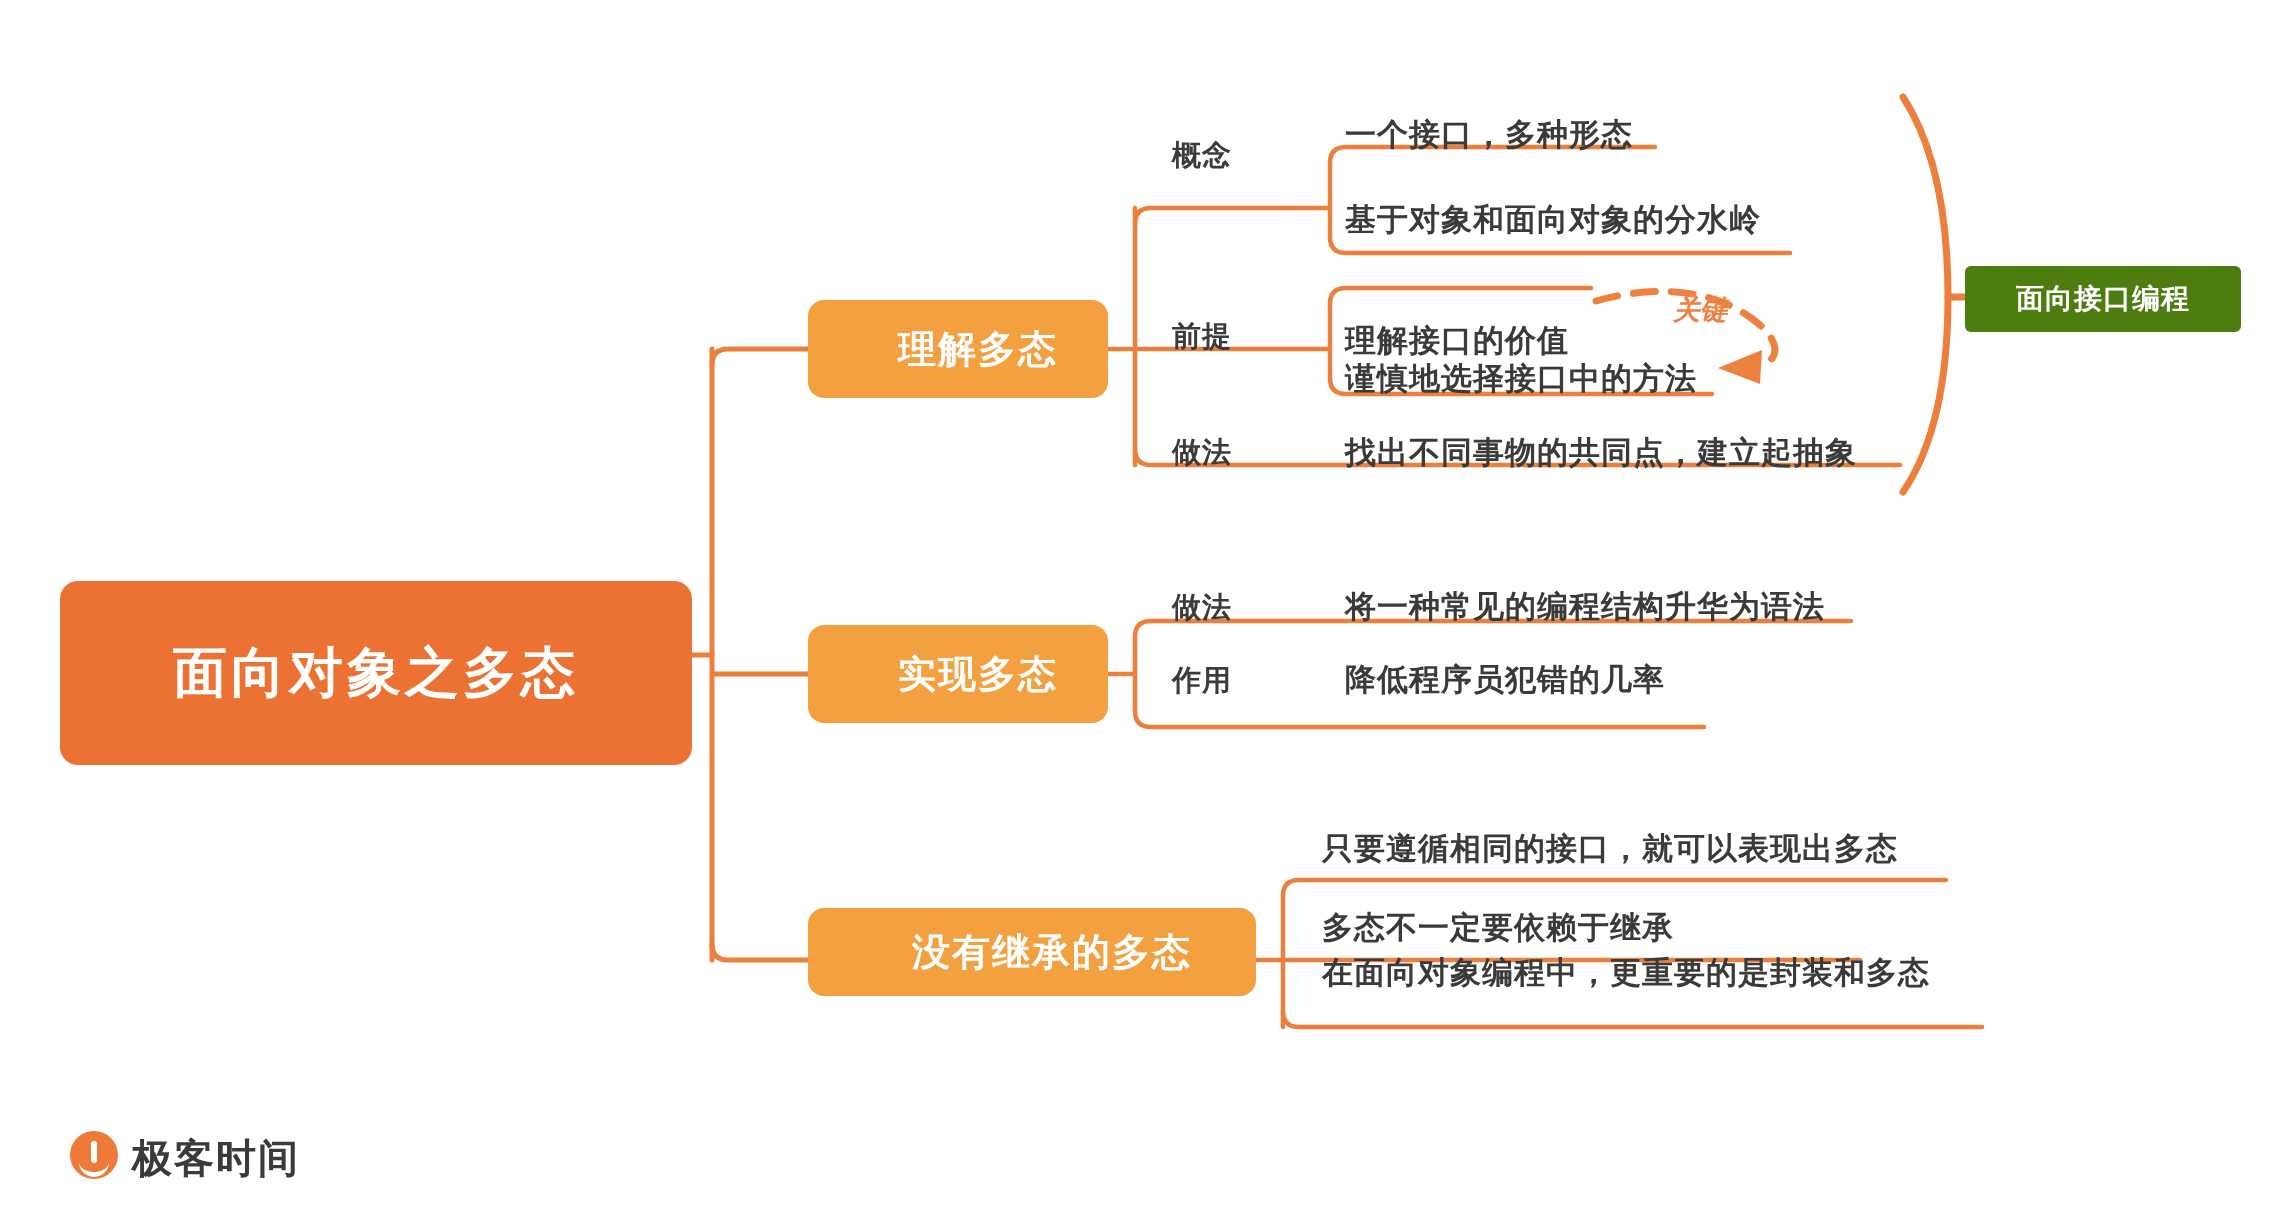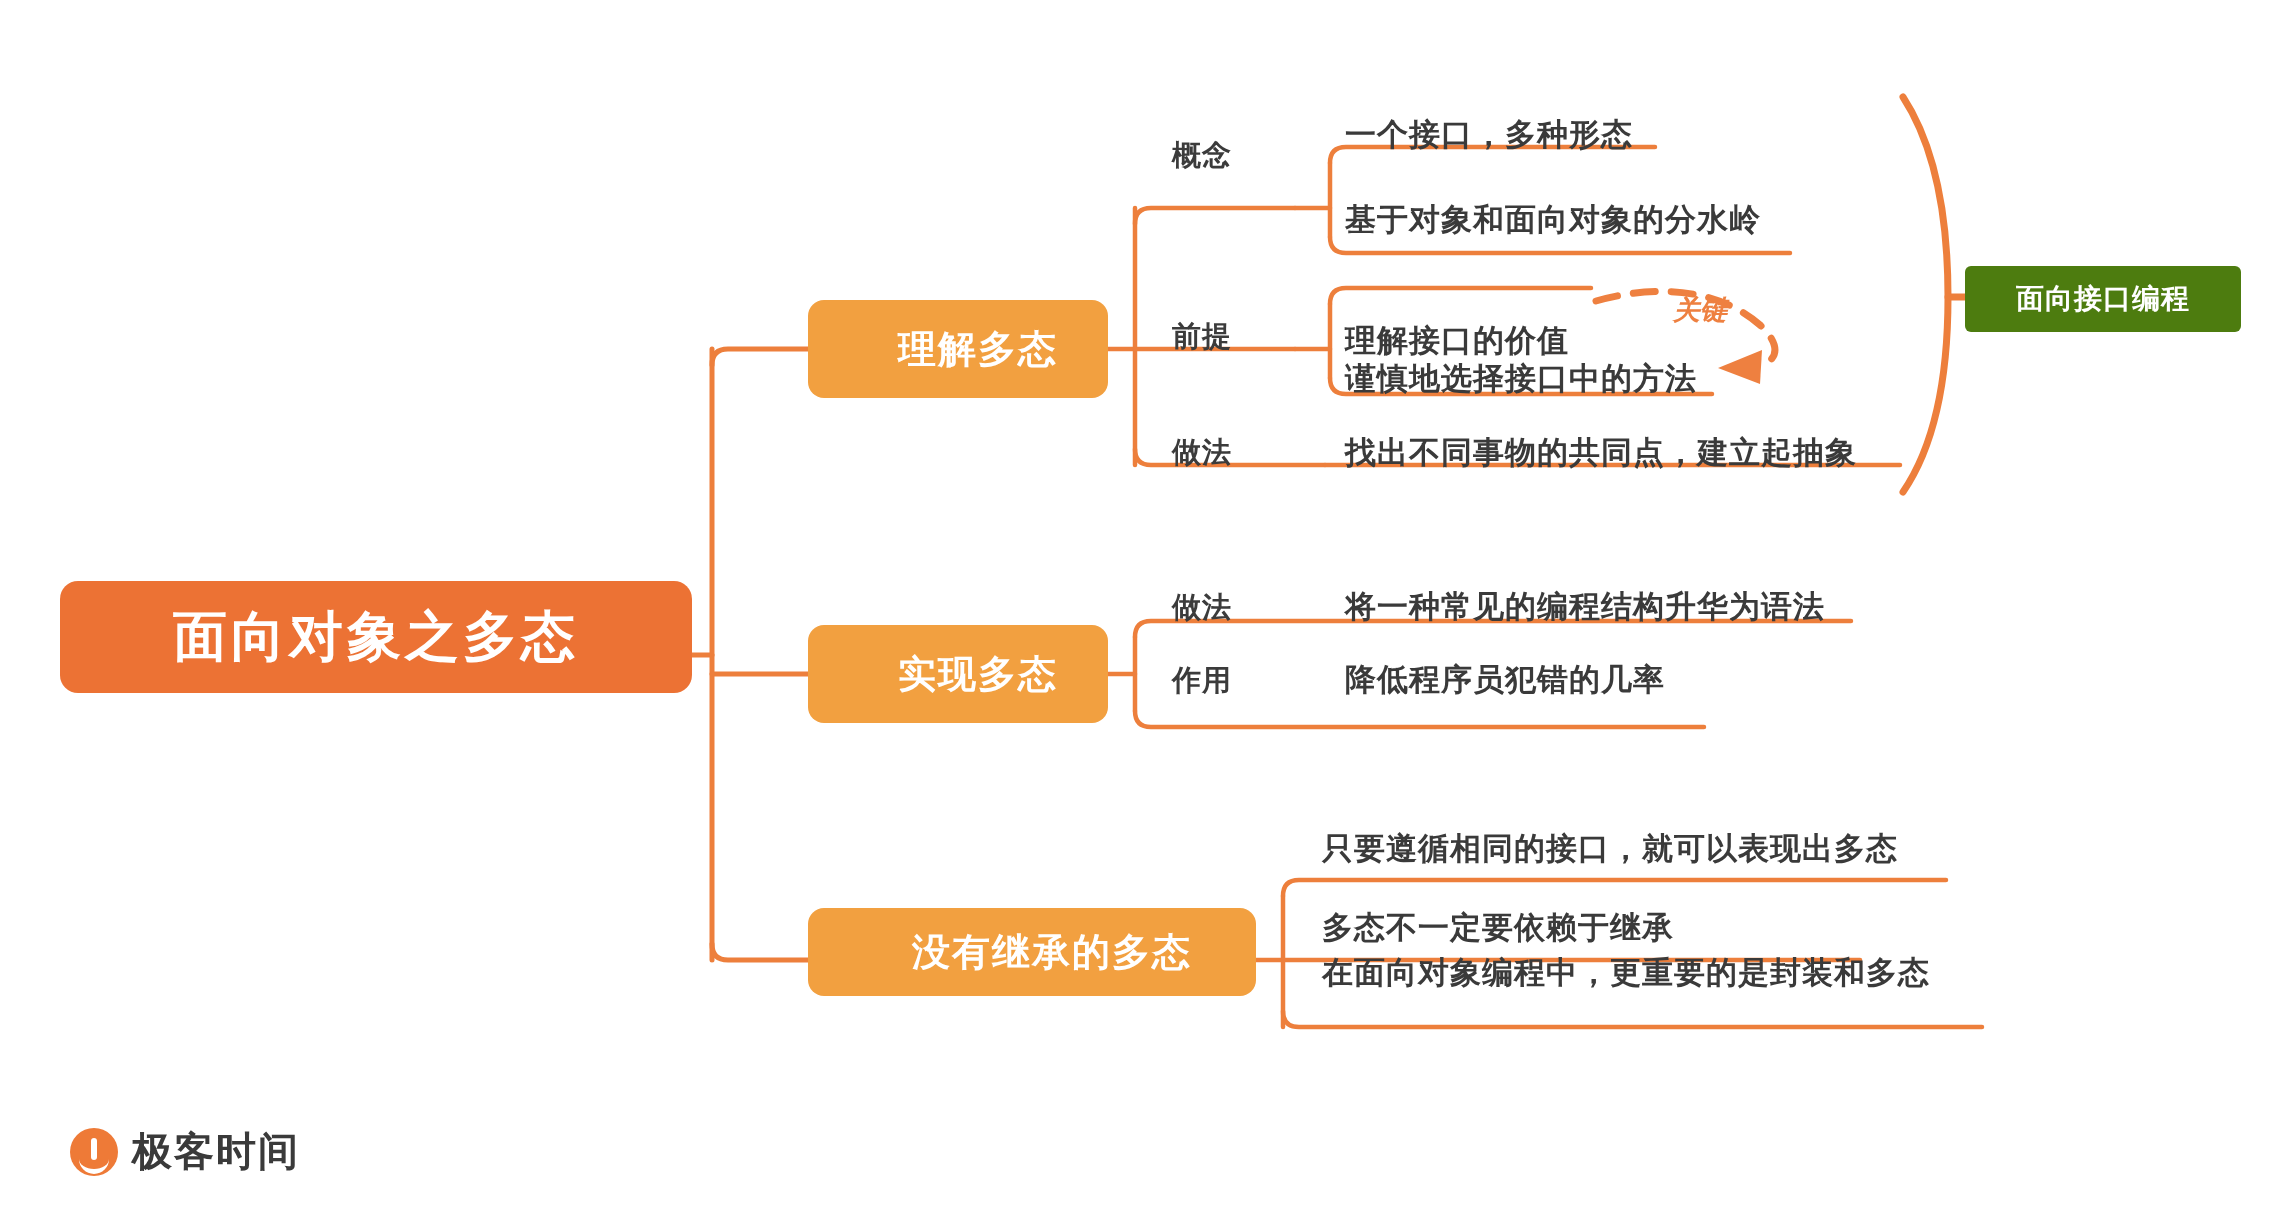--- a/index.html
+++ b/index.html
@@ -9,21 +9,21 @@
     position:relative;
   }
   #map{position:absolute;left:0;top:0;width:2284px;height:1205px;}
 
   .node-box{
     position:absolute;display:flex;align-items:center;justify-content:center;
     color:#ffffff;font-weight:bold;box-sizing:border-box;
     letter-spacing:2px;white-space:nowrap;
   }
   .root-box{
-    left:60px;top:581px;width:632px;height:112px;
+    left:60px;top:581px;width:632px;height:184px;
     background:#EC7234;border-radius:18px;font-size:54px;letter-spacing:4px;
   }
   .branch-box{
     background:#F2A040;border-radius:16px;font-size:38px;padding-left:40px;
   }
   .b1{left:808px;top:300px;width:300px;height:98px;}
   .b2{left:808px;top:625px;width:300px;height:98px;}
   .b3{left:808px;top:908px;width:448px;height:88px;}
   .callout-box{
     left:1965px;top:266px;width:276px;height:66px;
@@ -52,20 +52,21 @@
     content:"";position:absolute;left:21px;top:10px;width:6px;height:22px;
     background:#ffffff;border-radius:3px;
   }
   .logo-mark:after{
     content:"";position:absolute;left:9px;top:26px;width:30px;height:15px;
     border-bottom:5px solid #ffffff;border-radius:0 0 16px 16px;
   }
   .logo-text{
     color:#3A3A3A;font-size:40px;font-weight:bold;letter-spacing:2px;
     font-family:"Liberation Sans","DejaVu Sans",sans-serif;
+    margin-top:7px;
   }
 </style>
 </head>
 <body>
 
 <svg id="map" viewBox="0 0 2284 1205" xmlns="http://www.w3.org/2000/svg">
 
   <g fill="none" stroke="#ED7F3C" stroke-width="5" stroke-linecap="round" stroke-linejoin="round">
 
     <path d="M692,655 L712,655"></path>

